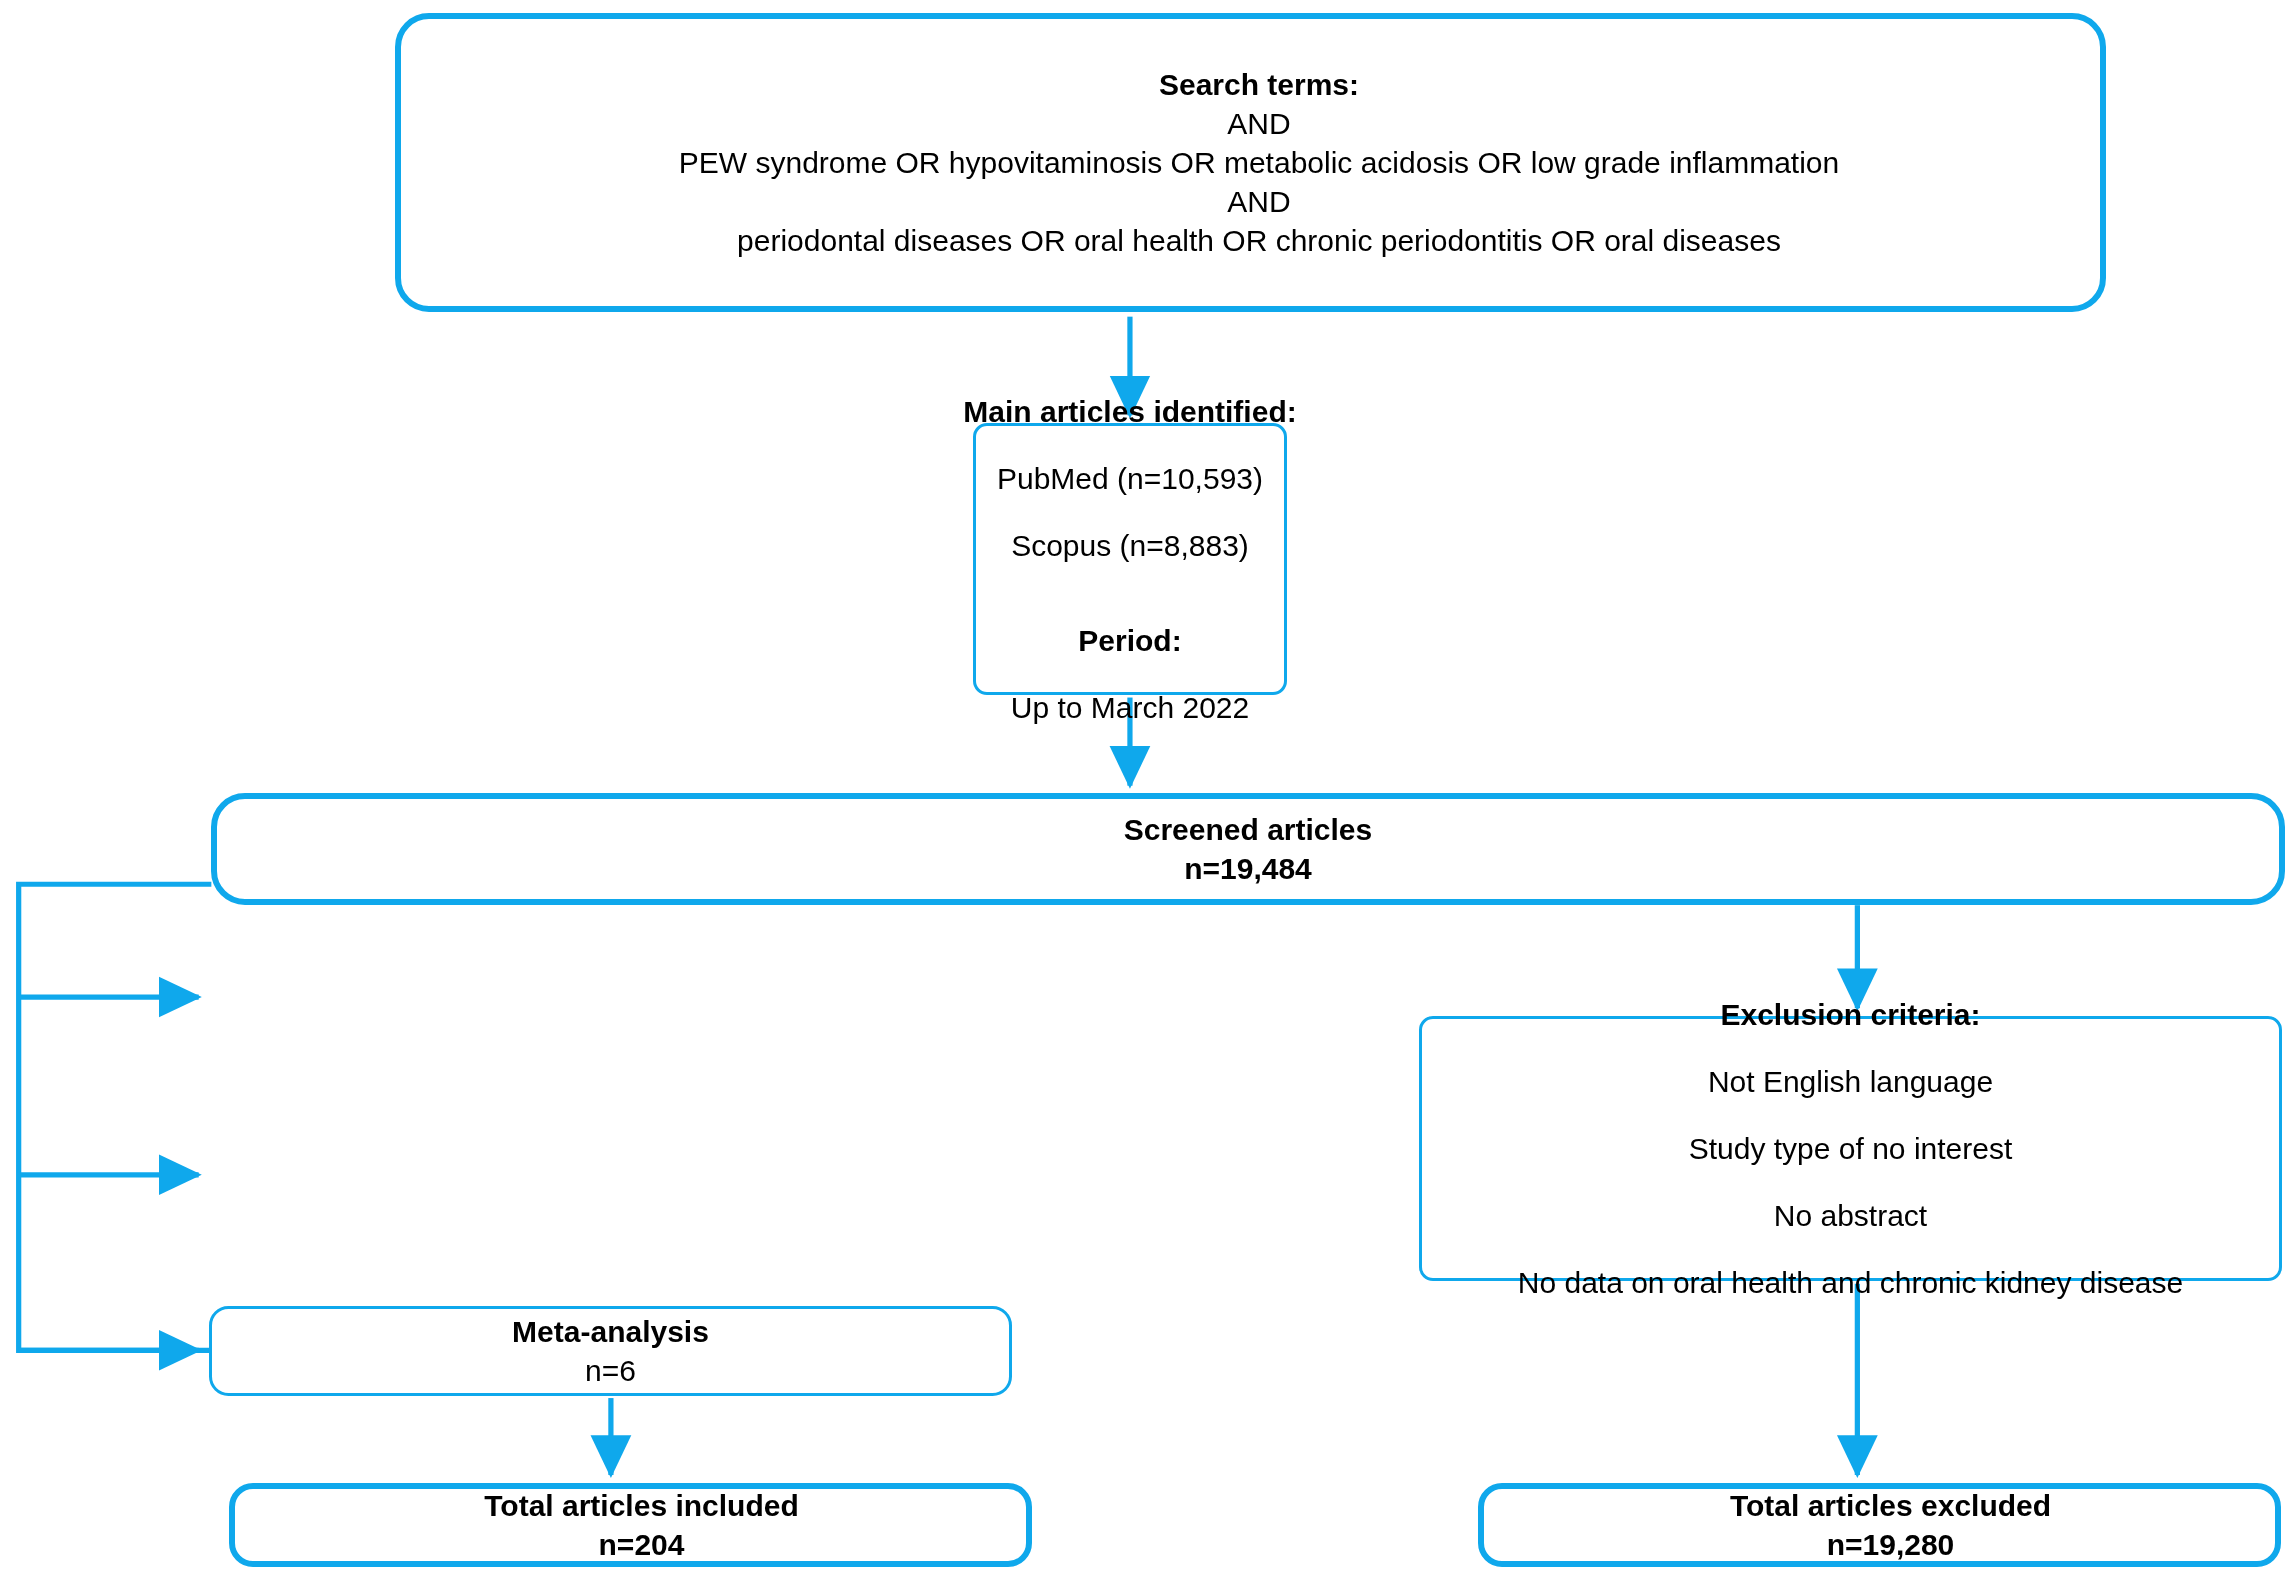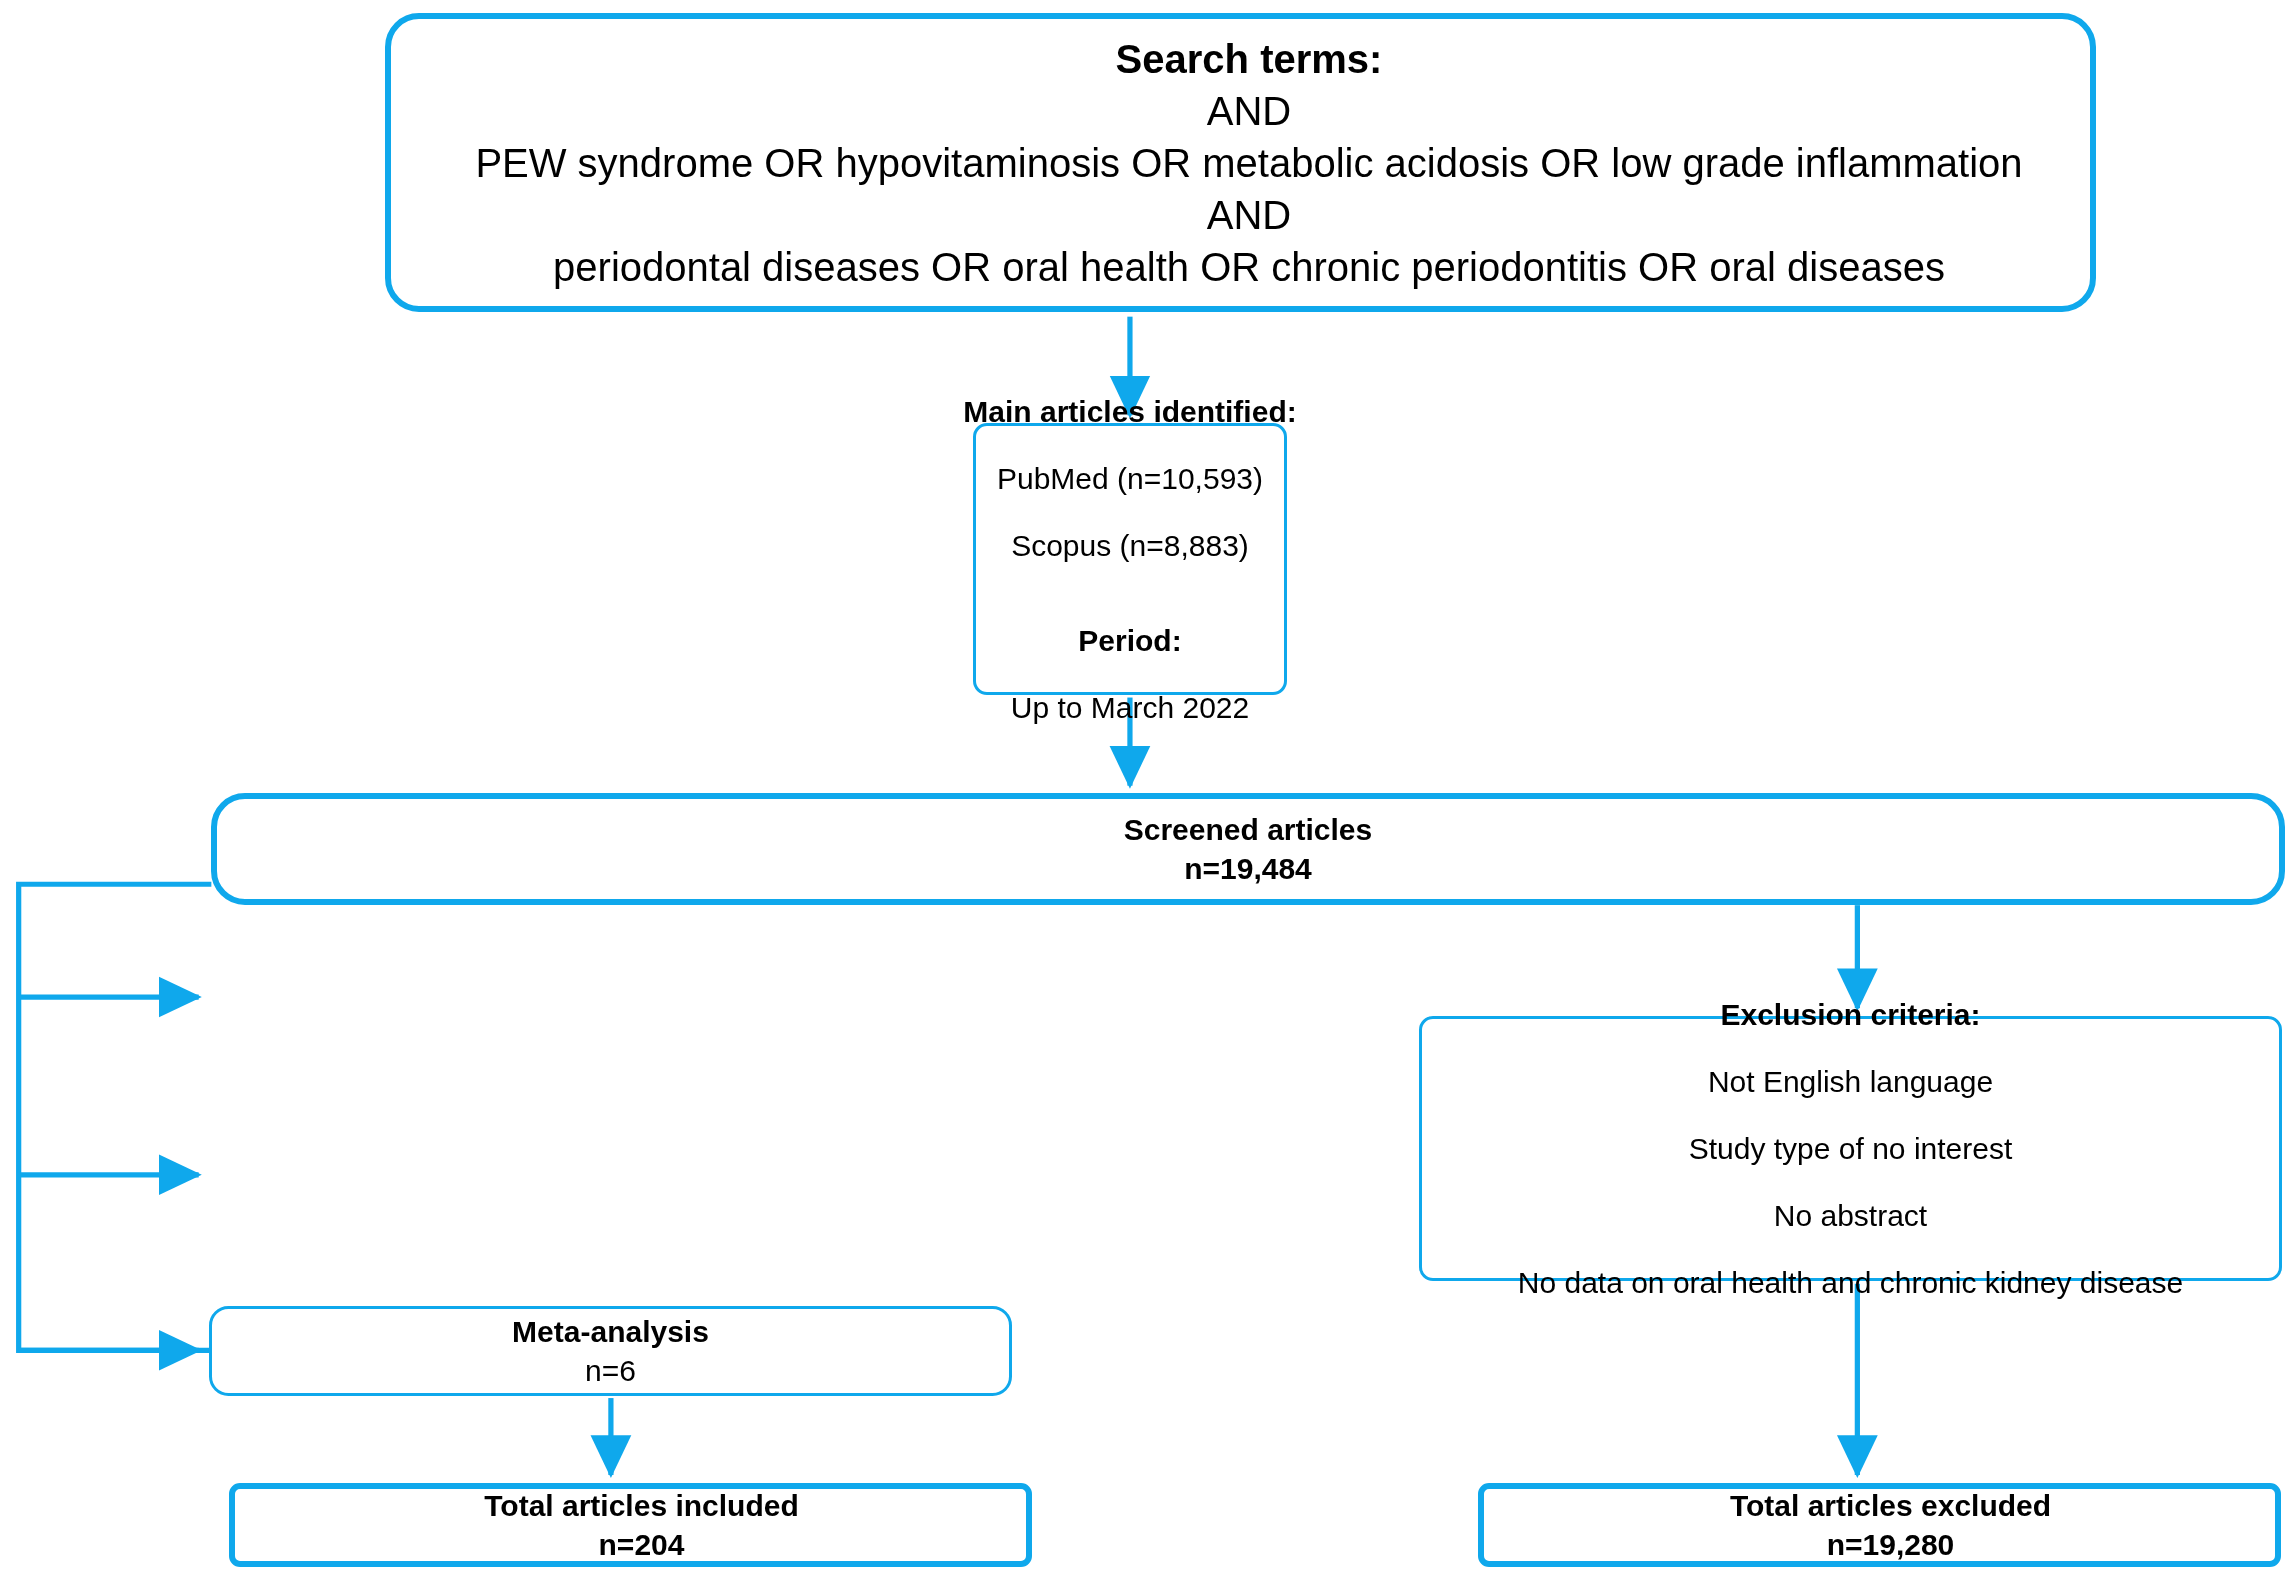--- a/index.html
+++ b/index.html
@@ -39,24 +39,24 @@
     white-space: pre;
   }
   .b { font-weight: bold; }
   .spacer { height: 0.85em; }
 
   
   .thick { border: 6.7px solid #0FA8EC; border-radius: 34px; }
   
   .thin  { border: 3.7px solid #0FA8EC; border-radius: 14px; gap: 28px; }
   .thin-sm { border: 3.7px solid #0FA8EC; border-radius: 19.4px; }
-  .thick-sm { border: 6.7px solid #0FA8EC; border-radius: 11px; padding-left: 22px; }
+  .thick-sm { border: 6.7px solid #0FA8EC; border-radius: 24px; padding-left: 22px; }
 
   
-  #node-search-terms { left: 385px;  top: 13.4px;   width: 1711px; height: 299px; font-size: 40px; padding-left: 17px; }
+  #node-search-terms { left: 395px;  top: 13.4px;   width: 1711px; height: 299px; font-size: 30px; padding-left: 17px; }
   #node-main-articles{ left: 973px; top: 423px;  width: 314px;  height: 272px; font-size: 30px; }
   #node-screened     { left: 211px;  top: 793px; width: 2074px; height: 112px; font-size: 30px; }
   #node-original     { left: 209px;  top: 952px; width: 803px; height: 90px; font-size: 30px; }
   #node-review       { left: 209px;  top: 1130px; width: 803px; height: 90px; font-size: 30px; }
   #node-meta         { left: 209px;  top: 1306px; width: 803px; height: 90px; font-size: 30px; }
   #node-exclusion    { left: 1419px; top: 1016px; width: 863px; height: 265px; font-size: 30px; }
   #node-included     { left: 229px;  top: 1483px; width: 803px; height: 84px; font-size: 30px; }
   #node-excluded     { left: 1478px; top: 1483px; width: 803px; height: 84px; font-size: 30px; }
 </style>
 </head>

